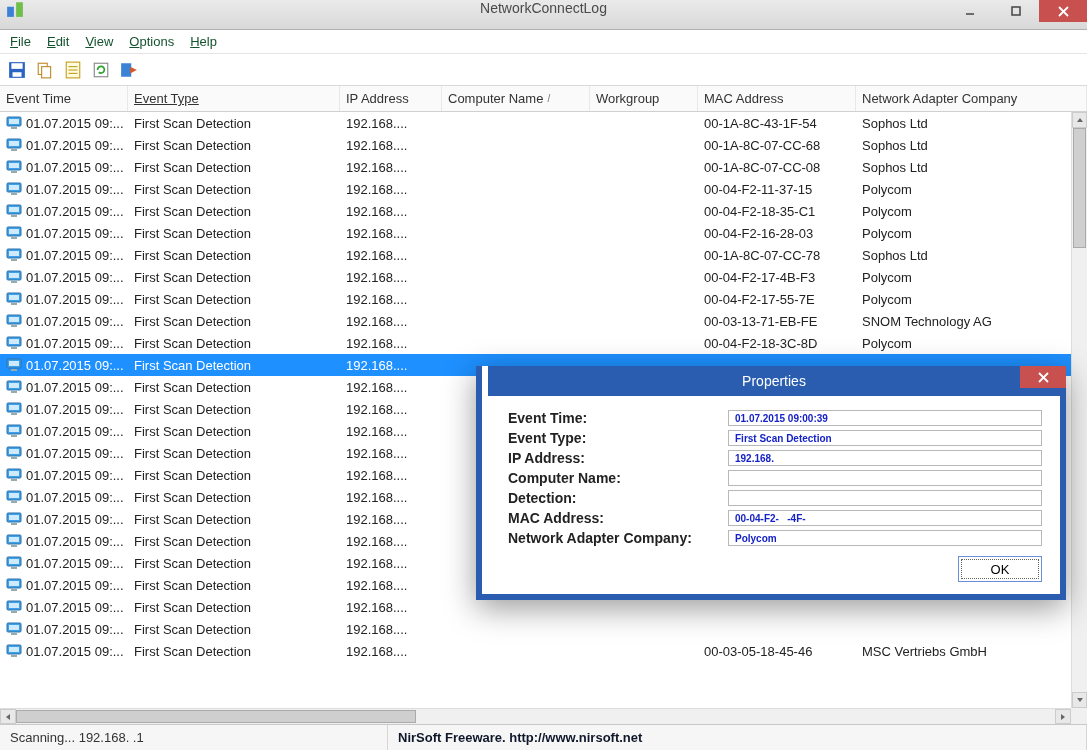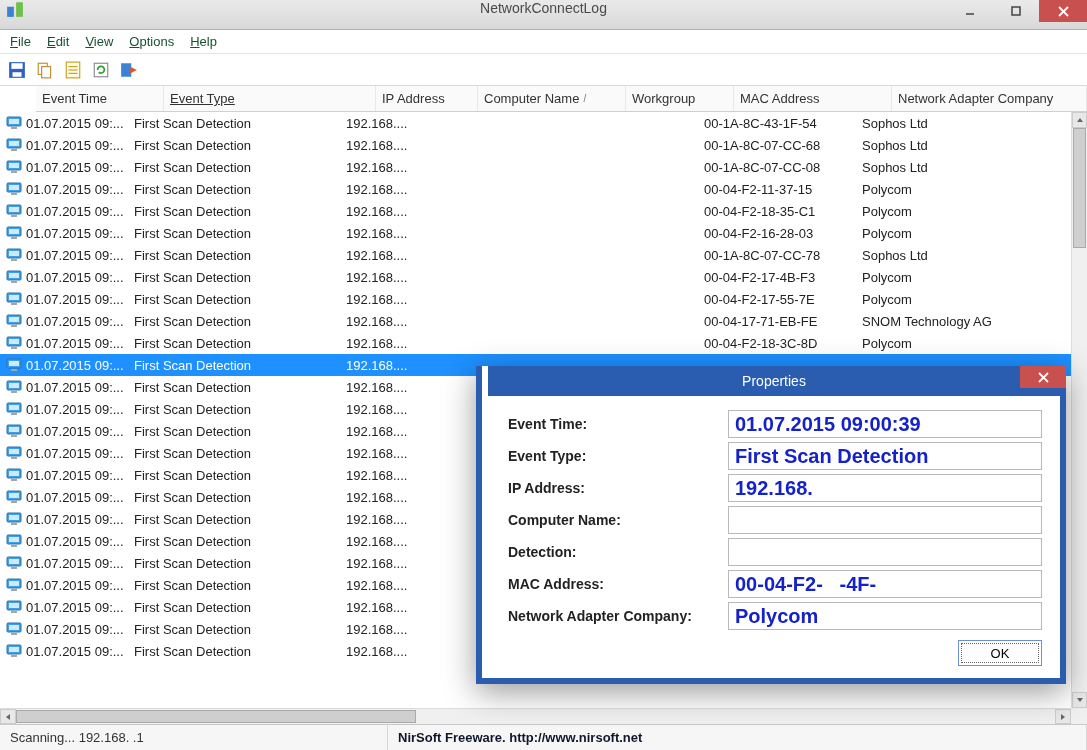--- a/index.html
+++ b/index.html
@@ -18,21 +18,21 @@
 
 .menubar { height: 24px; display: flex; align-items: center; padding: 0 10px; gap: 16px; border-bottom: 1px solid #e5e5e5; }
 .menubar .menu { color: #14532d; }
 .menubar .menu .ul { text-decoration: underline; }
 
 
 .toolbar { height: 32px; display: flex; align-items: center; padding: 0 8px; gap: 10px; border-bottom: 1px solid #d9d9d9; }
 .toolbar .tb { width: 18px; height: 18px; display:flex; align-items:center; justify-content:center; }
 
 
-.listheader { height: 26px; display: flex; align-items: center; border-bottom: 1px solid #d0d0d0; background: #fafafa; margin-left: 36px; }
+.listheader { height: 26px; display: flex; align-items: center; border-bottom: 1px solid #d0d0d0; background: #fafafa; }
 .listheader .col { padding: 0 6px; color: #333; border-right: 1px solid #e8e8e8; height:100%; display:flex; align-items:center; gap:4px; }
 .col-time  { width: 128px; }
 .col-type  { width: 212px; text-decoration: underline; }
 .col-ip    { width: 102px; }
 .col-comp  { width: 148px; }
 .col-wg    { width: 108px; }
 .col-mac   { width: 158px; }
 .col-nac   { flex: 1; }
 .sort-ind { font-size: 10px; color:#777; }
 
@@ -69,21 +69,21 @@
 .statusbar .pane.link { color:#0f172a; font-weight:bold; flex:1; }
 
 
 .dialog { position: absolute; left: 476px; top: 366px; width: 590px; background: #fff; box-shadow: 0 8px 30px rgba(0,0,0,.4); border: 6px solid #2a5db0; border-top: none; padding-left: 6px; }
 .dlg-title { height: 30px; margin: -0px -0px 0 -0px; background: #2a5db0; color:#fff; display:flex; align-items:center; justify-content:center; position:relative; }
 .dlg-title .t { position:absolute; left:50%; transform:translateX(-50%); font-size:14px; }
 .dlg-close { position:absolute; right:-6px; top:-0px; width:46px; height:22px; background:#C8504F; color:#fff; display:flex;align-items:center;justify-content:center; }
 .dlg-body { padding: 14px 18px 12px 20px; }
 .dlg-row { display:flex; align-items:center; margin-bottom:4px; }
 .dlg-label { width: 220px; font-weight: bold; color:#222; font-size:14px; }
-.dlg-field { flex:1; height:28px; border:1px solid #b8b8b8; padding:2px 6px; color:#1522c7; font-weight:bold; background:#fff; font-size:20px; }
+.dlg-field { flex:1; height:16px; border:1px solid #b8b8b8; padding:2px 6px; color:#1522c7; font-weight:bold; background:#fff; font-size:10px; }
 .dlg-btns { display:flex; justify-content:flex-end; margin-top:10px; }
 .dlg-ok { width:84px; height:26px; border:1px solid #6a8fd8; background:#fff; outline:1px dotted #666; outline-offset:-4px; font-size:13px; }
 
 </style>
 </head>
 <body>
 
 <div class="titlebar">
   <span class="app-icon">
     <svg viewBox="0 0 16 16">
@@ -321,21 +321,21 @@
             <rect x="1" y="1" width="14" height="9" rx="1" fill="#3ea0e8" stroke="#2a73ad"></rect>
             <rect x="3" y="3" width="10" height="5" fill="#cfeaff"></rect>
             <rect x="5" y="11" width="6" height="2" fill="#9aa"></rect>
           </svg>
           <span>01.07.2015 09:...</span>
         </span>
         <span class="cell c-type">First Scan Detection</span>
         <span class="cell c-ip">192.168....</span>
         <span class="cell c-comp"></span>
         <span class="cell c-wg"></span>
-        <span class="cell c-mac">00-04-17-71-EB-FE</span>
+        <span class="cell c-mac">00-03-13-71-EB-FE</span>
         <span class="cell c-nac">SNOM Technology AG</span>
       </div>
       <div class="row">
         <span class="cell c-time">
           <svg class="row-icon" viewBox="0 0 16 14">
             <rect x="1" y="1" width="14" height="9" rx="1" fill="#3ea0e8" stroke="#2a73ad"></rect>
             <rect x="3" y="3" width="10" height="5" fill="#cfeaff"></rect>
             <rect x="5" y="11" width="6" height="2" fill="#9aa"></rect>
           </svg>
           <span>01.07.2015 09:...</span>

